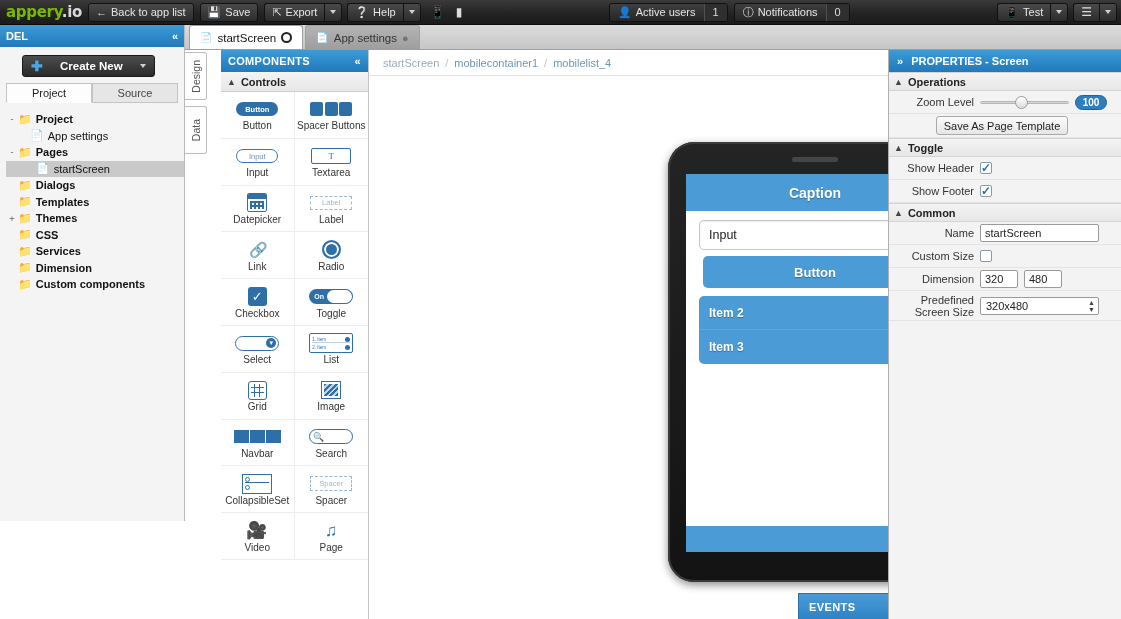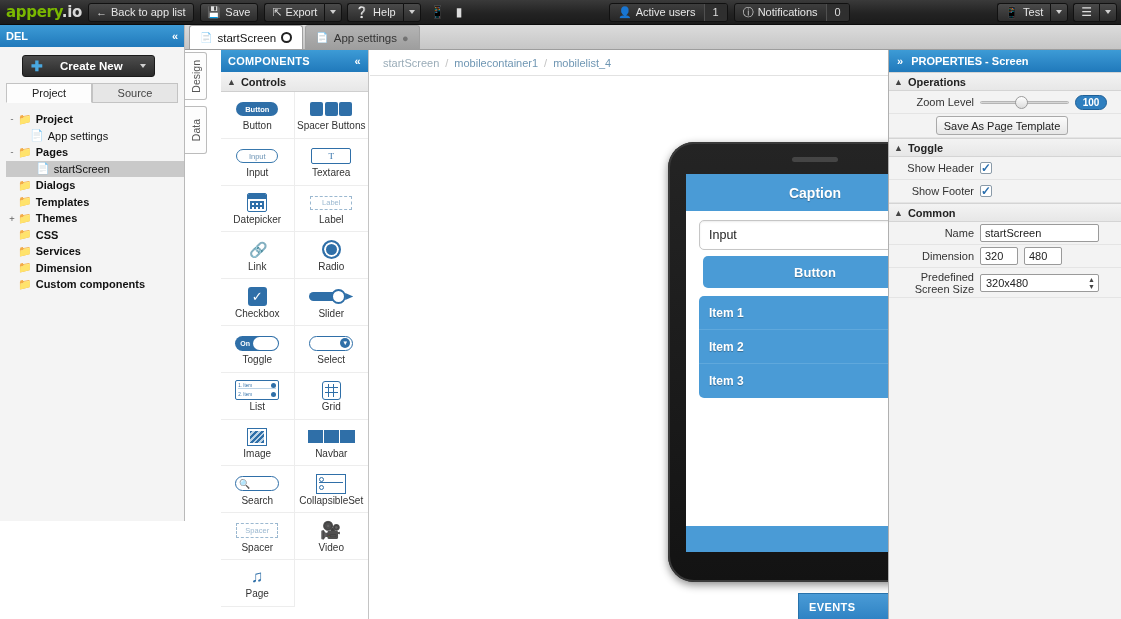--- a/index.html
+++ b/index.html
@@ -594,30 +594,20 @@
               </span>
             <span class="lbl">Radio</span>
           </div>
 
           <div class="pitem">
             <span class="pico">
                 <span class="mi-check">✓</span>
               </span>
             <span class="lbl">Checkbox</span>
           </div>
-          <div class="pitem">
-            <span class="pico">
-              <span class="mi-slider">
-                  <span class="bar"></span>
-                  <span class="bar2"></span>
-                  <span class="knob"></span>
-                </span>
-            </span>
-            <span class="lbl">Slider</span>
-          </div>
 
           <div class="pitem">
             <span class="pico">
               <span class="mi-toggle">
                   <span class="on">On</span>
                   <span class="circ"></span>
                 </span>
             </span>
             <span class="lbl">Toggle</span>
           </div>
@@ -723,24 +713,20 @@
 
         <div class="device-wrap">
           <div class="device">
             <div class="speaker"></div>
             <div class="screen">
               <div class="scr-header">Caption</div>
               <div class="scr-body">
                 <div class="scr-input">Input</div>
                 <div class="scr-button">Button</div>
                 <div class="scr-list">
-                  <div class="scr-li">
-                    <span>Item 1</span>
-                    <span class="li-arrow">❯</span>
-                  </div>
                   <div class="scr-li">
                     <span>Item 2</span>
                     <span class="li-arrow">❯</span>
                   </div>
                   <div class="scr-li">
                     <span>Item 3</span>
                     <span class="li-arrow">❯</span>
                   </div>
                 </div>
               </div>
@@ -797,20 +783,24 @@
         <div class="props-section">
           <span class="chev-up">▲</span>
           <span>Common</span>
         </div>
 
         <div class="prow">
           <span class="plab">Name</span>
           <span class="ptext" style="margin-right:16px;">startScreen</span>
         </div>
 
+        <div class="prow">
+          <span class="plab">Custom Size</span>
+          <span class="chk"></span>
+        </div>
 
         <div class="prow">
           <span class="plab">Dimension</span>
           <span class="ptext sm">320</span>
           <span class="ptext sm">480</span>
         </div>
 
         <div class="prow" style="min-height:30px;">
           <span class="plab2">
             <span>Predefined</span><br>

